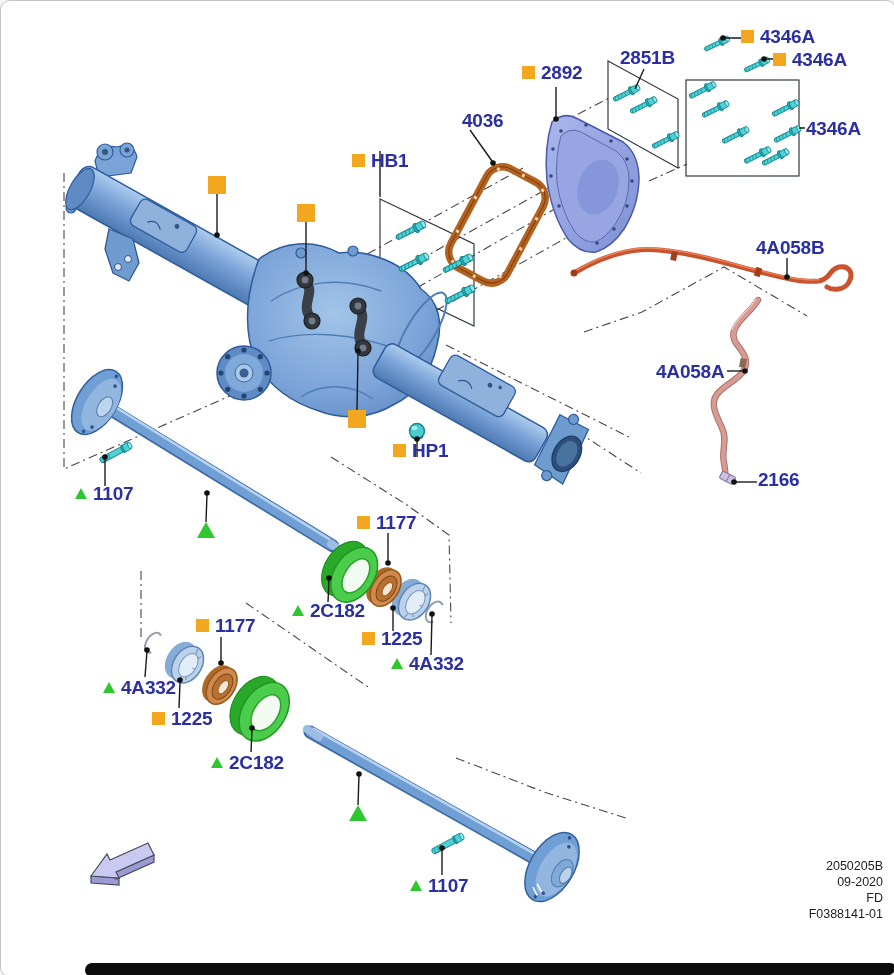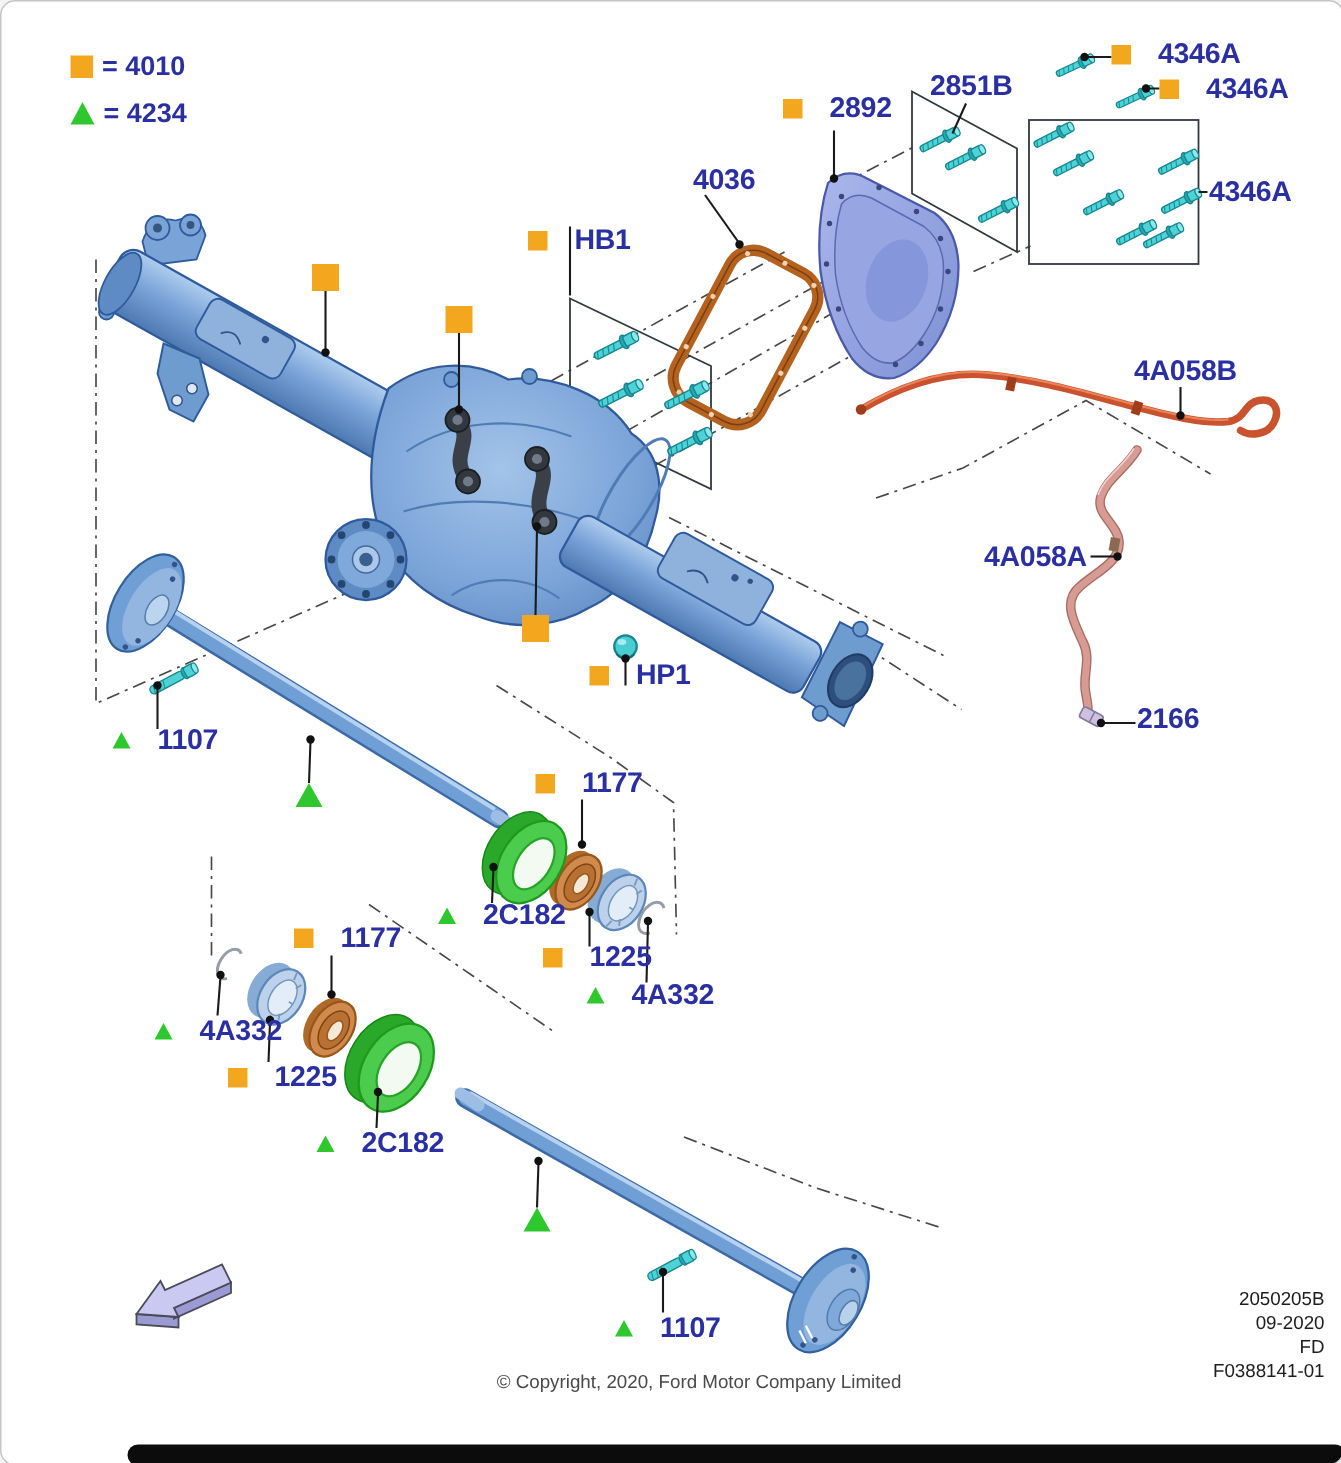--- a/index.html
+++ b/index.html
@@ -7,21 +7,21 @@
     position:relative;width:894px;height:975px;background:#ffffff;
     border:1px solid #c4c4c4;border-radius:10px;overflow:hidden;
     font-family:"Liberation Sans",sans-serif;
   }
   svg{position:absolute;left:0;top:0;}
   .legend{position:absolute;left:46px;top:33px;display:flex;flex-direction:column;gap:10px;}
   .legend-row{display:flex;align-items:center;gap:6px;color:#2a2fa2;font-weight:bold;font-size:18px;}
   .legend-sq{width:15px;height:15px;background:#f2a71f;display:inline-block;}
   .legend-tri{width:0;height:0;border-left:8px solid transparent;border-right:8px solid transparent;border-bottom:15px solid #2ec72e;display:inline-block;}
   .callout{
-    position:absolute;display:flex;align-items:center;gap:18px;
+    position:absolute;display:flex;align-items:center;gap:6px;
     color:#2a2fa2;font-weight:bold;font-size:19px;letter-spacing:-0.2px;
     white-space:nowrap;cursor:pointer;line-height:1;
   }
   .mk-sq{width:13px;height:13px;background:#f2a71f;display:inline-block;flex:0 0 auto;}
   .mk-tri{width:0;height:0;border-left:6.5px solid transparent;border-right:6.5px solid transparent;border-bottom:11px solid #2ec72e;display:inline-block;flex:0 0 auto;}
   .docblock{position:absolute;left:758px;top:857px;width:124px;text-align:right;
     font-size:12.5px;color:#1d1d1d;line-height:16px;}
   .copyright{position:absolute;left:290px;top:913px;width:350px;text-align:center;
     font-size:12.5px;color:#4a4a4a;}
   .bottombar{position:absolute;left:84px;top:962px;width:812px;height:14px;background:#0c0c0c;border-radius:7px;}
@@ -408,30 +408,20 @@
     </g>
   </g>
 
   <g stroke="#4a4a5a" stroke-width="1.2">
     <polygon points="90,875 118,877 118,884 90,882" fill="#9b9bd4"></polygon>
     <polygon points="115,871 153,854 153,861 115,878" fill="#9b9bd4"></polygon>
     <polygon points="90,875 106,853 109,859 147,842 153,854 115,871 118,877" fill="#c9c9f2"></polygon>
   </g>
 </svg>
 
-<div class="legend">
-  <div class="legend-row">
-    <span class="legend-sq"></span>
-    <span>= 4010</span>
-  </div>
-  <div class="legend-row">
-    <span class="legend-tri"></span>
-    <span>= 4234</span>
-  </div>
-</div>
 
 <div class="callout" style="left:740px;top:26px">
       <span class="mk-sq"></span>
       <span>4346A</span>
     </div>
 <div class="callout" style="left:772px;top:49px">
       <span class="mk-sq"></span>
       <span>4346A</span>
     </div>
 <div class="callout" style="left:619px;top:47px">
@@ -504,16 +494,15 @@
       <span class="mk-tri"></span>
       <span>1107</span>
     </div>
 
 <div class="docblock">
   <div>2050205B</div>
   <div>09-2020</div>
   <div>FD</div>
   <div>F0388141-01</div>
 </div>
-<div class="copyright">© Copyright, 2020, Ford Motor Company Limited</div>
 <div class="bottombar"></div>
 
 </div>
 
 </body></html>

